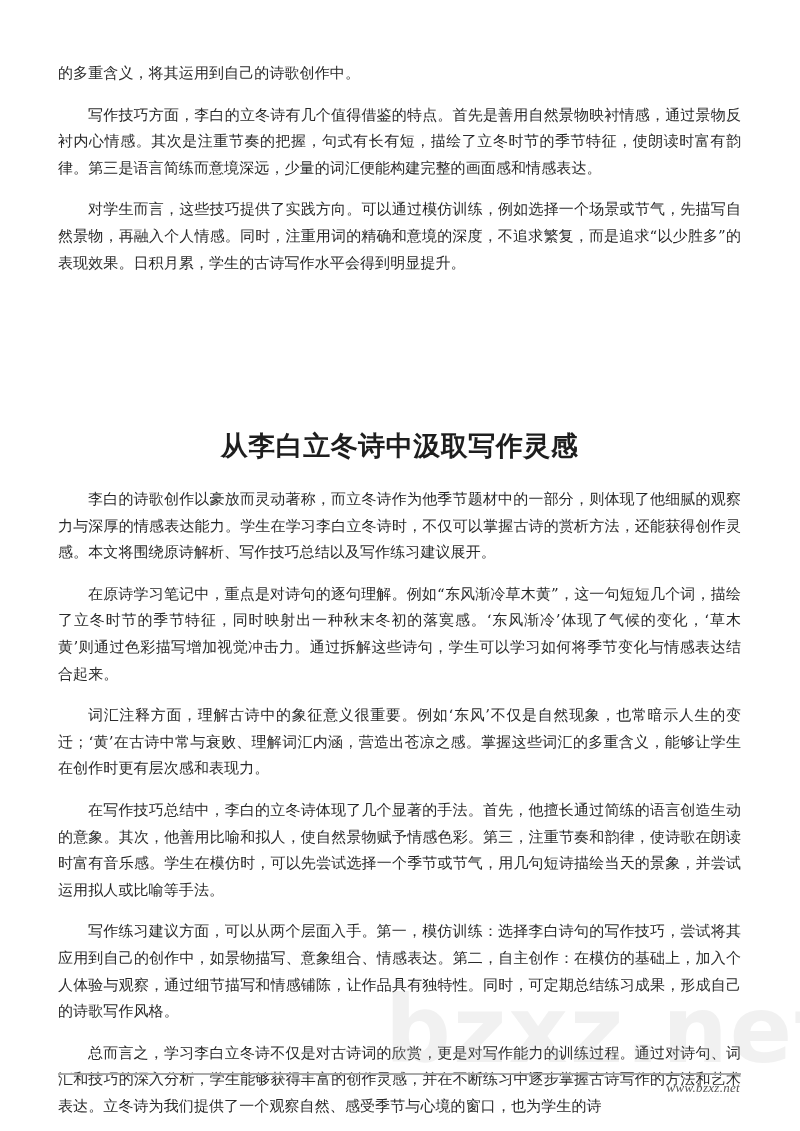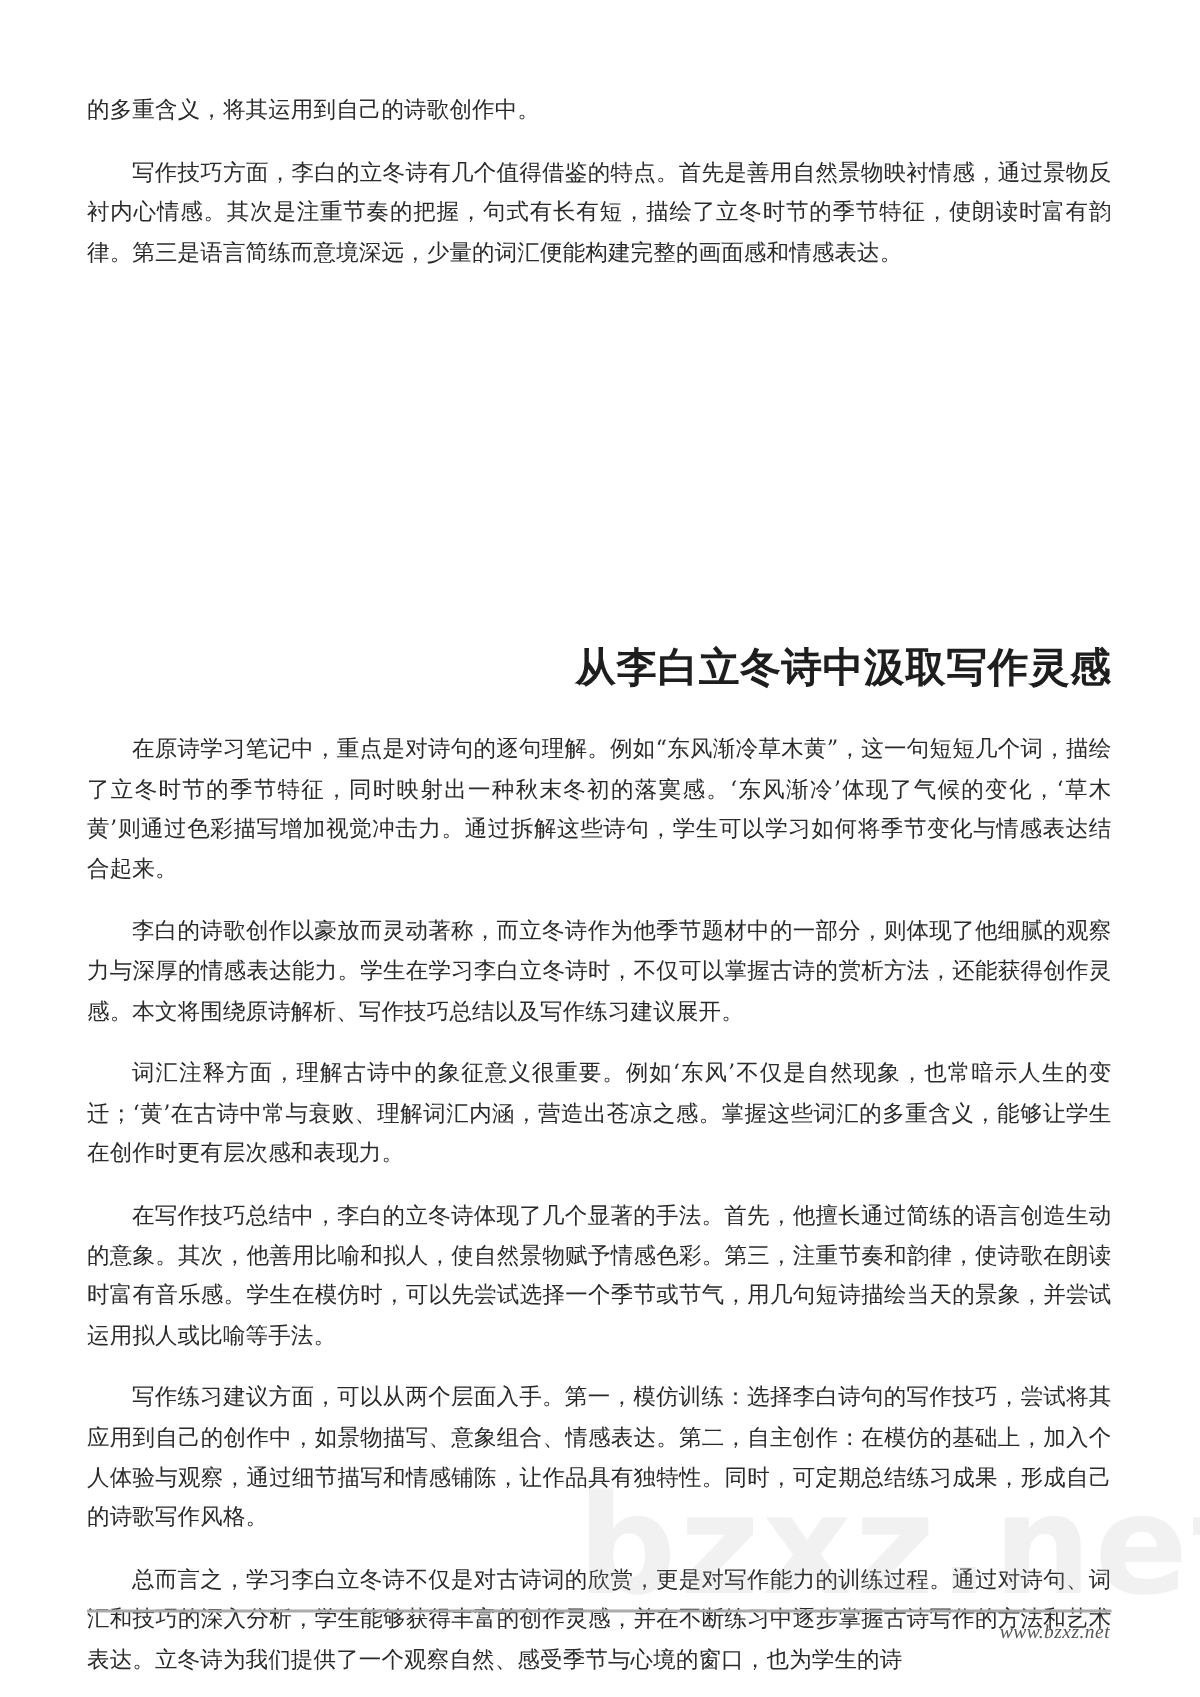--- a/index.html
+++ b/index.html
@@ -40,21 +40,21 @@
       width: 683px;
     }
     .section-a .para + .para {
       margin-top: 15px;
     }
     .heading {
       position: absolute;
       top: 428px;
       left: 0;
       width: 683px;
-      text-align: right;
+      text-align: center;
       font-family: "DejaVu Sans", "Liberation Sans", sans-serif;
       font-weight: bold;
       font-size: 27px;
       line-height: 36px;
       color: #1e1e1e;
       margin: 0;
       letter-spacing: 0.5px;
     }
     .section-b {
       position: absolute;
@@ -98,27 +98,28 @@
     }
   </style>
 </head>
 <body>
 
 <div class="page">
 
   <div class="section-a">
     <p class="para">的多重含义，将其运用到自己的诗歌创作中。</p>
     <p class="para indent">写作技巧方面，李白的立冬诗有几个值得借鉴的特点。首先是善用自然景物映衬情感，通过景物反衬内心情感。其次是注重节奏的把握，句式有长有短，描绘了立冬时节的季节特征，使朗读时富有韵律。第三是语言简练而意境深远，少量的词汇便能构建完整的画面感和情感表达。</p>
+    <p class="para indent">对学生而言，这些技巧提供了实践方向。可以通过模仿训练，例如选择一个场景或节气，先描写自然景物，再融入个人情感。同时，注重用词的精确和意境的深度，不追求繁复，而是追求“以少胜多”的表现效果。日积月累，学生的古诗写作水平会得到明显提升。</p>
   </div>
 
   <h1 class="heading">从李白立冬诗中汲取写作灵感</h1>
 
   <div class="section-b">
+    <p class="para indent">李白的诗歌创作以豪放而灵动著称，而立冬诗作为他季节题材中的一部分，则体现了他细腻的观察力与深厚的情感表达能力。学生在学习李白立冬诗时，不仅可以掌握古诗的赏析方法，还能获得创作灵感。本文将围绕原诗解析、写作技巧总结以及写作练习建议展开。</p>
     <p class="para indent">在原诗学习笔记中，重点是对诗句的逐句理解。例如“东风渐冷草木黄”，这一句短短几个词，描绘了立冬时节的季节特征，同时映射出一种秋末冬初的落寞感。‘东风渐冷’体现了气候的变化，‘草木黄’则通过色彩描写增加视觉冲击力。通过拆解这些诗句，学生可以学习如何将季节变化与情感表达结合起来。</p>
-    <p class="para indent">李白的诗歌创作以豪放而灵动著称，而立冬诗作为他季节题材中的一部分，则体现了他细腻的观察力与深厚的情感表达能力。学生在学习李白立冬诗时，不仅可以掌握古诗的赏析方法，还能获得创作灵感。本文将围绕原诗解析、写作技巧总结以及写作练习建议展开。</p>
     <p class="para indent">词汇注释方面，理解古诗中的象征意义很重要。例如‘东风’不仅是自然现象，也常暗示人生的变迁；‘黄’在古诗中常与衰败、理解词汇内涵，营造出苍凉之感。掌握这些词汇的多重含义，能够让学生在创作时更有层次感和表现力。</p>
     <p class="para indent">在写作技巧总结中，李白的立冬诗体现了几个显著的手法。首先，他擅长通过简练的语言创造生动的意象。其次，他善用比喻和拟人，使自然景物赋予情感色彩。第三，注重节奏和韵律，使诗歌在朗读时富有音乐感。学生在模仿时，可以先尝试选择一个季节或节气，用几句短诗描绘当天的景象，并尝试运用拟人或比喻等手法。</p>
     <p class="para indent">写作练习建议方面，可以从两个层面入手。第一，模仿训练：选择李白诗句的写作技巧，尝试将其应用到自己的创作中，如景物描写、意象组合、情感表达。第二，自主创作：在模仿的基础上，加入个人体验与观察，通过细节描写和情感铺陈，让作品具有独特性。同时，可定期总结练习成果，形成自己的诗歌写作风格。</p>
     <p class="para indent">总而言之，学习李白立冬诗不仅是对古诗词的欣赏，更是对写作能力的训练过程。通过对诗句、词汇和技巧的深入分析，学生能够获得丰富的创作灵感，并在不断练习中逐步掌握古诗写作的方法和艺术表达。立冬诗为我们提供了一个观察自然、感受季节与心境的窗口，也为学生的诗</p>
   </div>
 
 </div>
 
 <div class="watermark">bzxz.net</div>
 

